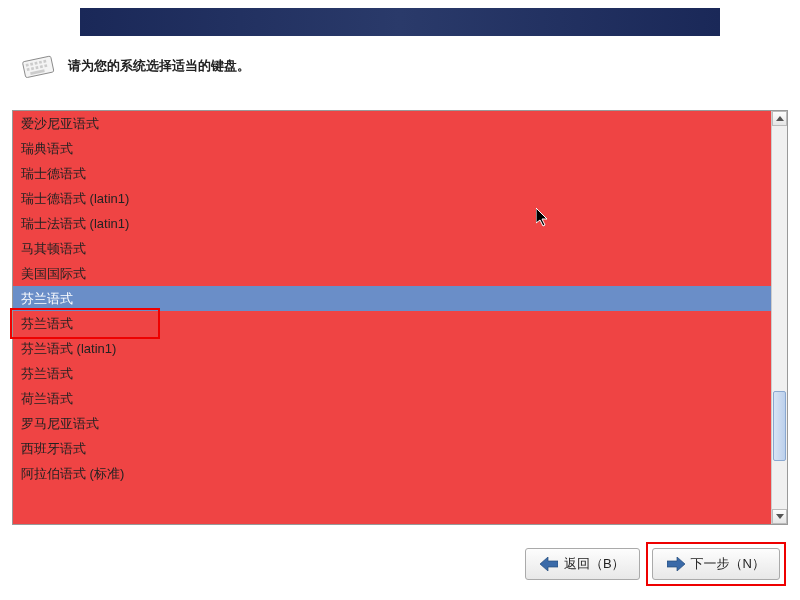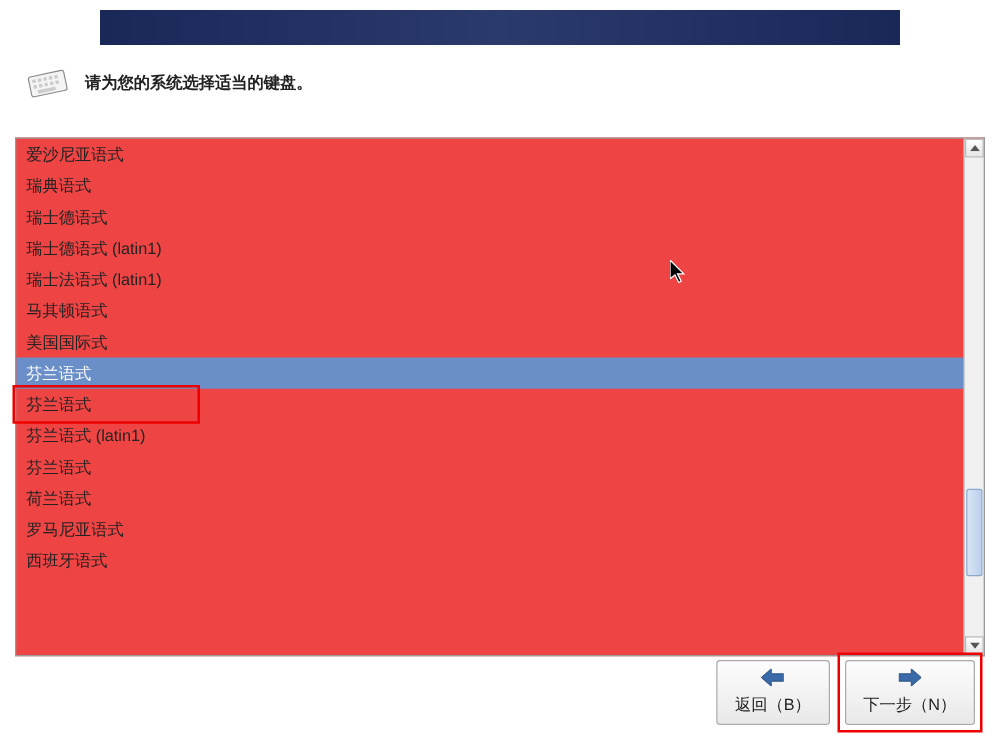--- a/index.html
+++ b/index.html
@@ -109,21 +109,20 @@
       display: flex;
       align-items: center;
       gap: 6px;
       padding: 6px 14px;
       background: linear-gradient(to bottom, #fdfdfd, #e8e8e8);
       border: 1px solid #aaa;
       border-radius: 3px;
       cursor: pointer;
       font-size: 13px;
       color: #222;
-      flex-direction: column;
     }
     .arrow-left, .arrow-right {
       width: 18px;
       height: 14px;
       display: inline-block;
     }
     .cursor-ptr {
       position: absolute;
       top: 208px;
       left: 536px;
@@ -168,20 +167,21 @@
       <div class="list-item">瑞士法语式 (latin1)</div>
       <div class="list-item">马其顿语式</div>
       <div class="list-item">美国国际式</div>
       <div class="list-item selected">芬兰语式</div>
       <div class="list-item">芬兰语式</div>
       <div class="list-item">芬兰语式 (latin1)</div>
       <div class="list-item">芬兰语式</div>
       <div class="list-item">荷兰语式</div>
       <div class="list-item">罗马尼亚语式</div>
       <div class="list-item">西班牙语式</div>
+      <div class="list-item">阿拉伯语式 (标准)</div>
     </div>
   <div class="scrollbar">
     <div class="scroll-btn up">
       <svg width="8" height="5" viewBox="0 0 8 5">
           <polygon points="4,0 8,5 0,5" fill="#555"></polygon>
         </svg>
     </div>
     <div class="scroll-thumb" style="top:280px; height:70px;"></div>
     <div class="scroll-btn down">
       <svg width="8" height="5" viewBox="0 0 8 5">

